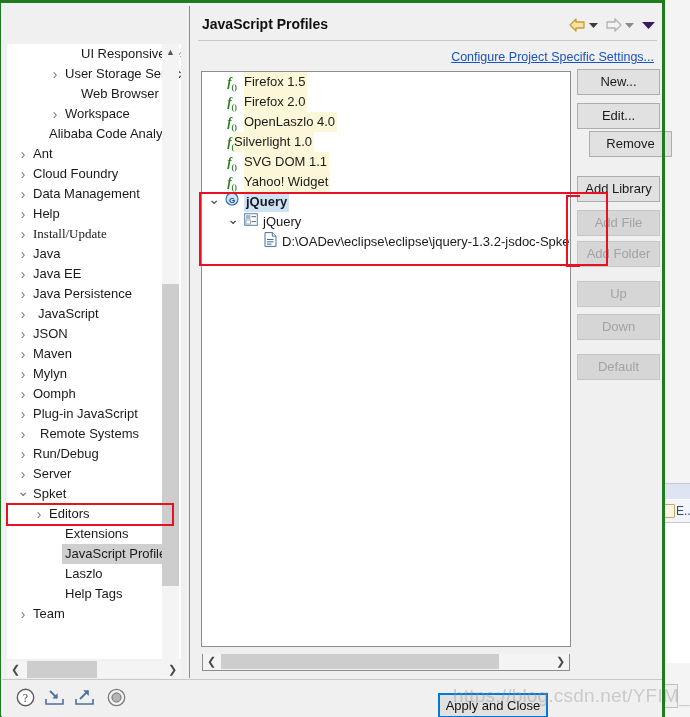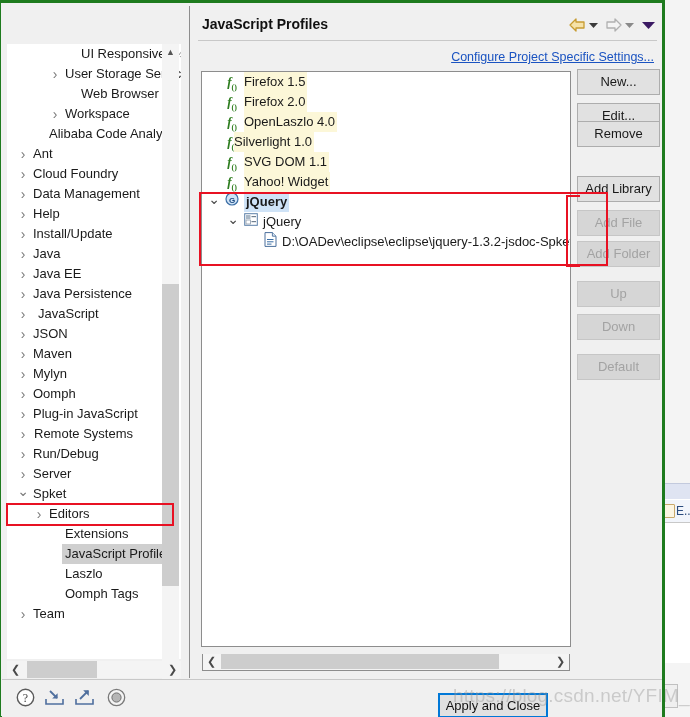--- a/index.html
+++ b/index.html
@@ -445,39 +445,39 @@
     <div id="tree-wrap">
         <div class="tree-item"><span class="lbl" style="margin-left: 71px;">UI Responsiveness</span></div>
         <div class="tree-item"><span class="arrow" style="left: 40px; font-size: 14px;">›</span><span class="lbl" style="margin-left: 55px;">User Storage Servic</span></div>
         <div class="tree-item"><span class="lbl" style="margin-left: 71px;">Web Browser</span></div>
         <div class="tree-item"><span class="arrow" style="left: 40px; font-size: 14px;">›</span><span class="lbl" style="margin-left: 55px;">Workspace</span></div>
         <div class="tree-item"><span class="lbl" style="margin-left: 39px;">Alibaba Code Analysis</span></div>
         <div class="tree-item"><span class="arrow" style="left: 8px; font-size: 14px;">›</span><span class="lbl" style="margin-left: 23px;">Ant</span></div>
         <div class="tree-item"><span class="arrow" style="left: 8px; font-size: 14px;">›</span><span class="lbl" style="margin-left: 23px;">Cloud Foundry</span></div>
         <div class="tree-item"><span class="arrow" style="left: 8px; font-size: 14px;">›</span><span class="lbl" style="margin-left: 23px;">Data Management</span></div>
         <div class="tree-item"><span class="arrow" style="left: 8px; font-size: 14px;">›</span><span class="lbl" style="margin-left: 23px;">Help</span></div>
-        <div class="tree-item"><span class="arrow" style="left: 8px; font-size: 14px;">›</span><span class="lbl" style="margin-left: 23px;">Install/Update</span></div>
+        <div class="tree-item"><span class="arrow" style="left: 8px; font-size: 14px;">›</span><span class="lbl" style="margin-left: 23px; font-family: Liberation Serif, serif;">Install/Update</span></div>
         <div class="tree-item"><span class="arrow" style="left: 8px; font-size: 14px;">›</span><span class="lbl" style="margin-left: 23px;">Java</span></div>
         <div class="tree-item"><span class="arrow" style="left: 8px; font-size: 14px;">›</span><span class="lbl" style="margin-left: 23px;">Java EE</span></div>
         <div class="tree-item"><span class="arrow" style="left: 8px; font-size: 14px;">›</span><span class="lbl" style="margin-left: 23px;">Java Persistence</span></div>
         <div class="tree-item"><span class="arrow" style="left: 8px; font-size: 14px;">›</span><span class="lbl" style="margin-left: 28px;">JavaScript</span></div>
         <div class="tree-item"><span class="arrow" style="left: 8px; font-size: 14px;">›</span><span class="lbl" style="margin-left: 23px;">JSON</span></div>
         <div class="tree-item"><span class="arrow" style="left: 8px; font-size: 14px;">›</span><span class="lbl" style="margin-left: 23px;">Maven</span></div>
         <div class="tree-item"><span class="arrow" style="left: 8px; font-size: 14px;">›</span><span class="lbl" style="margin-left: 23px;">Mylyn</span></div>
         <div class="tree-item"><span class="arrow" style="left: 8px; font-size: 14px;">›</span><span class="lbl" style="margin-left: 23px;">Oomph</span></div>
         <div class="tree-item"><span class="arrow" style="left: 8px; font-size: 14px;">›</span><span class="lbl" style="margin-left: 23px;">Plug-in JavaScript</span></div>
-        <div class="tree-item"><span class="arrow" style="left: 8px; font-size: 14px;">›</span><span class="lbl" style="margin-left: 24px;">Remote Systems</span></div>
+        <div class="tree-item"><span class="arrow" style="left: 8px; font-size: 14px;">›</span><span class="lbl" style="margin-left: 30px;">Remote Systems</span></div>
         <div class="tree-item"><span class="arrow" style="left: 8px; font-size: 14px;">›</span><span class="lbl" style="margin-left: 23px;">Run/Debug</span></div>
         <div class="tree-item"><span class="arrow" style="left: 8px; font-size: 14px;">›</span><span class="lbl" style="margin-left: 23px;">Server</span></div>
         <div class="tree-item"><span class="arrow" style="left: 8px; font-size: 14px; line-height: 14px;">⌄</span><span class="lbl" style="margin-left: 23px;">Spket</span></div>
         <div class="tree-item"><span class="arrow" style="left: 24px; font-size: 14px;">›</span><span class="lbl" style="margin-left: 39px;">Editors</span></div>
         <div class="tree-item"><span class="lbl" style="margin-left: 55px;">Extensions</span></div>
         <div class="tree-item sel"><span class="lbl" style="margin-left: 55px;">JavaScript Profiles</span></div>
         <div class="tree-item"><span class="lbl" style="margin-left: 55px;">Laszlo</span></div>
-        <div class="tree-item"><span class="lbl" style="margin-left: 55px;">Oomph Tags</span></div>
+        <div class="tree-item"><span class="lbl" style="margin-left: 55px;">Help Tags</span></div>
         <div class="tree-item"><span class="arrow" style="left: 8px; font-size: 14px;">›</span><span class="lbl" style="margin-left: 23px;">Team</span></div>
       </div>
 
     <div id="tree-vscroll">
       <div class="arrow-btn arrow-up">▲</div>
       <div id="tree-vthumb"></div>
       <div class="arrow-btn arrow-dn">▼</div>
     </div>
 
     <div id="tree-hscroll">
@@ -585,21 +585,21 @@
     <div id="list-hscroll">
       <div class="arrow-btn arrow-l">❮</div>
       <div id="list-hthumb"></div>
       <div class="arrow-btn arrow-r">❯</div>
     </div>
   </div>
 
   <div id="side-buttons">
       <button class="sidebtn" style="top: 66px;">New...</button>
       <button class="sidebtn" style="top: 100px;">Edit...</button>
-      <button class="sidebtn" style="top: 118px;">Remove</button>
+      <button class="sidebtn" style="top: 128px; margin-left: 12px;">Remove</button>
       <button class="sidebtn" style="top: 173px;">Add Library</button>
       <button class="sidebtn disabled" style="top: 207px;">Add File</button>
       <button class="sidebtn disabled" style="top: 238px;">Add Folder</button>
       <button class="sidebtn disabled" style="top: 278px;">Up</button>
       <button class="sidebtn disabled" style="top: 311px;">Down</button>
       <button class="sidebtn disabled" style="top: 351px;">Default</button>
     </div>
 
   <div class="red-box" style="left:5px; top:500px; width:168px; height:23px;"></div>
   <div class="red-box" style="left:198px; top:189px; width:409px; height:74px;"></div>

